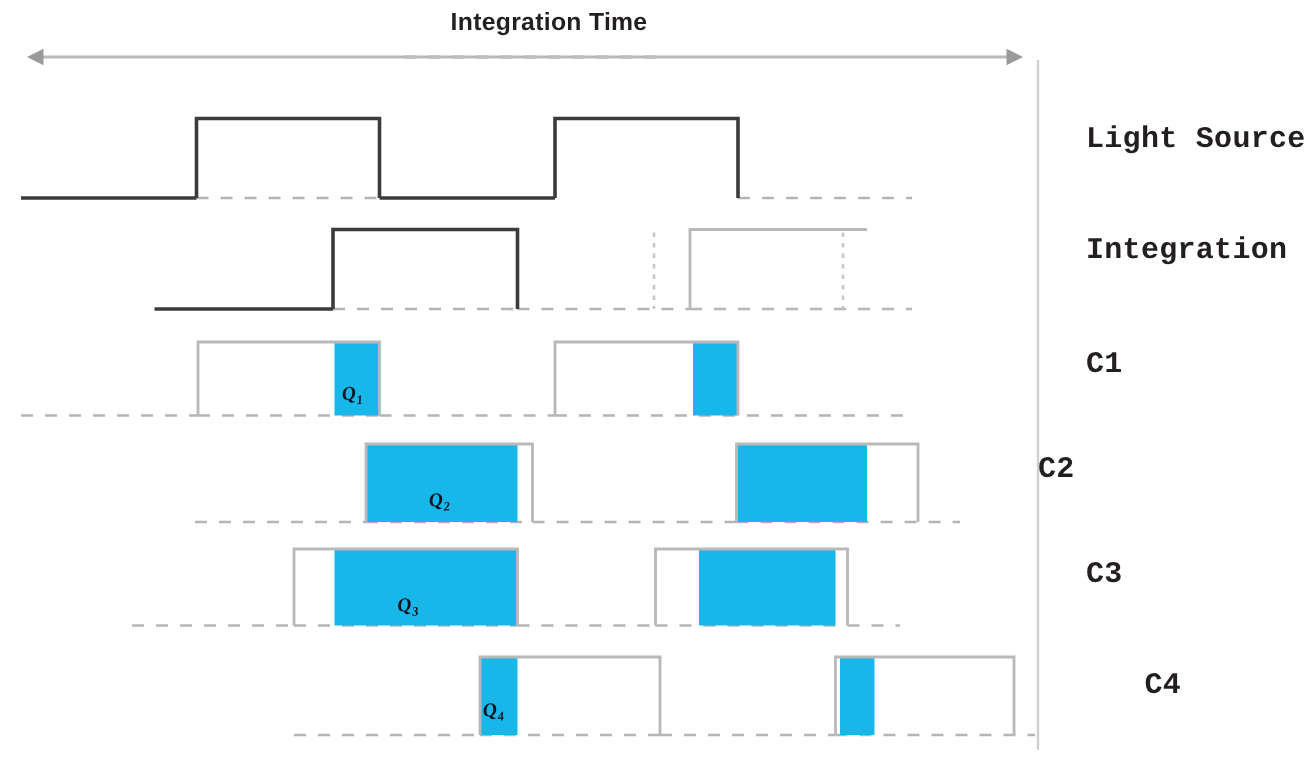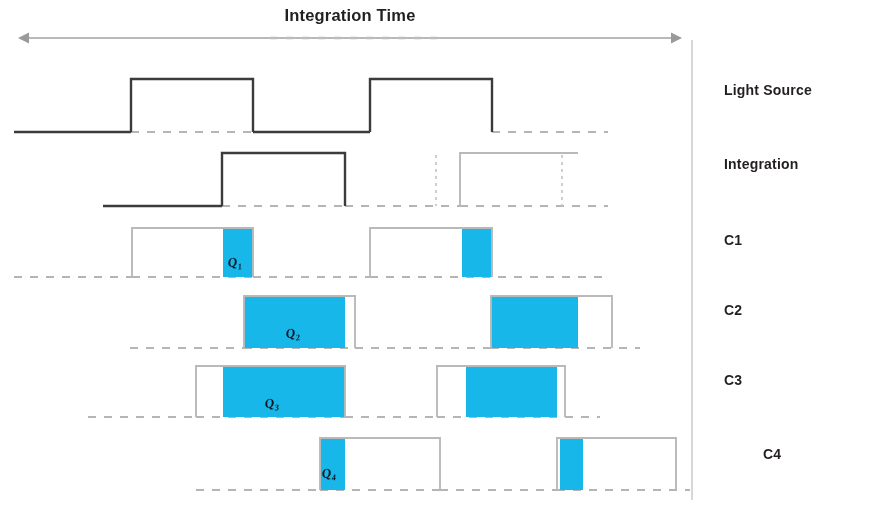--- a/index.html
+++ b/index.html
@@ -14,28 +14,29 @@
   svg.diagram{position:absolute;left:0;top:0;width:877px;height:518px;}
 
   .title-text{
     position:absolute;
     font-family:"Liberation Sans",sans-serif;
     font-weight:bold;
     font-size:16.5px;
     color:#231f20;
     letter-spacing:.2px;
     white-space:nowrap;
+    padding-left:16px;
   }
   #integration-time-title{left:0;top:6px;width:700px;text-align:center;}
 
   .row-label{
     position:absolute;
-    font-family:Liberation Sans, sans-serif;
+    font-family:Liberation Mono, monospace;
     font-weight:bold;
-    font-size:14px;
+    font-size:20px;
     color:#231f20;
     white-space:nowrap;
     letter-spacing:.2px;
   }
   .q-label{
     position:absolute;
     font-family:"Liberation Serif",serif;
     font-weight:bold;
     font-style:italic;
     font-size:13px;
@@ -105,21 +106,21 @@
       <path d="M 320 490 L 320 438 L 440 438 L 440 490" fill="none" stroke="#b9b9b9" stroke-width="1.9" stroke-linejoin="miter" stroke-linecap="butt"></path>
       <rect x="560" y="438" width="23" height="52" fill="#17b7ea"></rect>
       <path d="M 557 490 L 557 438 L 676 438 L 676 490" fill="none" stroke="#b9b9b9" stroke-width="1.9" stroke-linejoin="miter" stroke-linecap="butt"></path>
     </svg>
 
   <div id="overlay-labels">
       <div class="row-label" style="left: 724px; top: 82px;">Light Source</div>
       <div class="row-label" style="left: 724px; top: 156px;">Integration</div>
       <div class="row-label" style="left: 724px; top: 232px; text-align: center;">C1</div>
       <div class="q-label" style="left: 228px; top: 255px;">Q<sub>1</sub></div>
-      <div class="row-label" style="left: 724px; top: 302px;">C2</div>
+      <div class="row-label" style="left: 692px; top: 302px;">C2</div>
       <div class="q-label" style="left: 286px; top: 326px;">Q<sub>2</sub></div>
       <div class="row-label" style="left: 724px; top: 372px; text-align: right;">C3</div>
       <div class="q-label" style="left: 265px; top: 396px;">Q<sub>3</sub></div>
       <div class="row-label" style="left: 746px; top: 446px; margin-left: 17px;">C4</div>
       <div class="q-label" style="left: 322px; top: 466px;">Q<sub>4</sub></div>
     </div>
 
 </div>
 
 </body></html>

